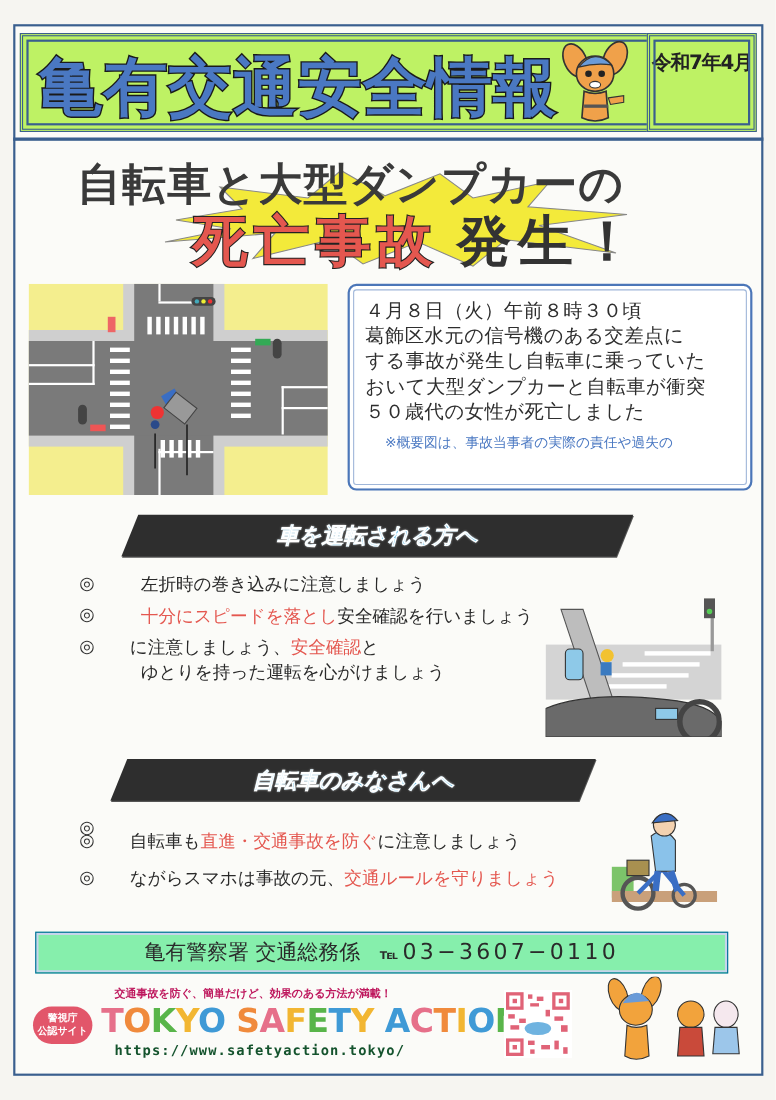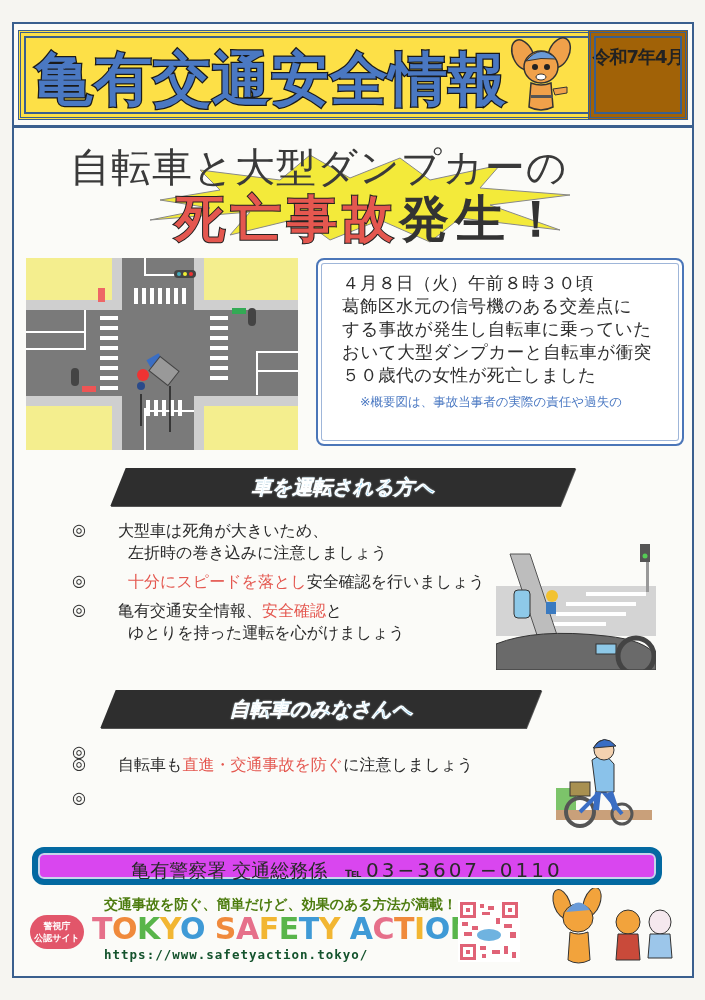--- a/index.html
+++ b/index.html
@@ -9,62 +9,62 @@
     color: #2a2a2a;
   }
   .page-frame {
     position: absolute; left: 12px; top: 22px; width: 682px; height: 956px;
     border: 2px solid #3a5f8e; background: #fbfbf8;
   }
   
   .title-box {
     position: absolute; left: 18px; top: 30px; width: 648px; height: 90px;
     border: 3px double #3a5f8e; outline: 2px solid #3a5f8e; outline-offset: -8px;
-    background: #fde047;
+    background: #bef264;
   }
   .title-text {
     position: absolute; left: 14px; top: 8px; font-size: 58px; font-weight: bold;
     color: #4a78c2; letter-spacing: 1px;
     -webkit-text-stroke: 2.5px #1a1a1a; paint-order: stroke fill;
     font-family: "DejaVu Sans", sans-serif;
   }
   .mascot-head {
     position: absolute; left: 488px; top: 4px; width: 66px; height: 80px;
   }
   .date-box {
     position: absolute; left: 588px; top: 30px; width: 100px; height: 90px;
     border: 3px double #3a5f8e; outline: 2px solid #3a5f8e; outline-offset: -8px;
-    background: #a16207; text-align: center;
+    background: #bef264; text-align: center;
   }
   .date-line1 { font-size: 18px; font-weight: bold; margin-top: 12px; letter-spacing: -1px; color: #222; }
   .date-line2 { font-size: 26px; font-weight: bold; color: #222; margin-top: 2px; }
   .header-rule { position: absolute; left: 12px; top: 125px; width: 682px; height: 3px; background: #3a5f8e; }
 
   
   .headline-1 {
-    position: absolute; left: 70px; top: 140px; font-size: 40px; font-weight: normal; color: #3a3a3a;
+    position: absolute; left: 70px; top: 140px; font-size: 40px; font-weight: bold; color: #3a3a3a;
     letter-spacing: 1px; z-index: 2;
   }
   .burst { position: absolute; left: 140px; top: 150px; width: 440px; height: 95px; z-index: 1; }
   .headline-2 {
     position: absolute; left: 175px; top: 186px; font-size: 50px; font-weight: bold; z-index: 2;
     letter-spacing: 6px;
   }
   .hl-red { color: #e4574f; -webkit-text-stroke: 2px #222; paint-order: stroke fill; font-family: Liberation Mono, monospace; }
-  .hl-dark { color: #333; }
+  .hl-dark { color: #333; margin-left: 16px; }
 
   
   .diagram { position: absolute; left: 26px; top: 258px; width: 272px; height: 192px; }
 
   
   .incident-box {
     position: absolute; left: 316px; top: 258px; width: 368px; height: 188px;
     border: 2px solid #4b76b8; border-radius: 8px; background: #fff;
     box-shadow: inset 0 0 0 3px #fff, inset 0 0 0 4px #9fb6d9;
-    padding: 12px 14px 0 24px;
+    padding: 12px 14px 0 14px;
   }
   .incident-line { font-size: 17.5px; line-height: 23px; color: #2e2e2e; white-space: nowrap; letter-spacing: 0.5px; }
   .incident-note { font-size: 12.5px; color: #4a78c2; line-height: 17px; margin-top: 6px; padding-left: 18px; }
   .incident-note .n2 { padding-left: 10px; display: block; }
 
   
   .banner {
     position: absolute; height: 38px; background: #2e2e2e;
     transform: skewX(-22deg); box-shadow: 1px 1px 0 #555;
   }
@@ -80,29 +80,29 @@
   .tip .line { display: block; white-space: nowrap; line-height: 22px; }
   .tip .line2 { padding-left: 10px; }
   .red { color: #e4574f; }
 
   .driver-illus { position: absolute; left: 496px; top: 536px; width: 160px; height: 134px; }
   .cyclist-illus { position: absolute; left: 556px; top: 730px; width: 96px; height: 100px; }
 
   
   .contact-bar {
     position: absolute; left: 32px; top: 847px; width: 630px; height: 38px;
-    border: 6px solid #0369a1; border-radius: 12px; background: #d946ef;
+    border: 1px solid #0369a1; border-radius: 0; background: #86efac;
     box-shadow: inset 0 0 0 2px #c7d5eb;
     text-align: center; font-size: 19px; line-height: 34px; color: #2a2a2a;
   }
   .contact-bar .tel-mark { font-size: 13px; margin: 0 4px 0 18px; font-weight: bold; }
   .contact-bar .tel { letter-spacing: 3px; font-size: 20px; }
 
   
-  .footer-tagline { position: absolute; left: 104px; top: 896px; font-size: 14px; font-weight: bold; color: #4d7c0f; }
+  .footer-tagline { position: absolute; left: 104px; top: 896px; font-size: 10px; font-weight: bold; color: #be185d; }
   .mpd-badge {
     position: absolute; left: 30px; top: 915px; width: 54px; height: 34px; border-radius: 17px;
     background: #e2566a; color: #fff; font-size: 9px; font-weight: bold; text-align: center; line-height: 12px; padding-top: 5px;
   }
   .tsa-logo { position: absolute; left: 92px; top: 911px; font-size: 30px; font-weight: bold; letter-spacing: -0.5px; white-space: nowrap; }
   .tsa-url { position: absolute; left: 104px; top: 947px; font-size: 12.5px; font-weight: bold; color: #14532d; letter-spacing: 1px; font-family: "DejaVu Sans Mono", monospace; }
   .qr { position: absolute; left: 458px; top: 900px; width: 62px; height: 62px; }
   .mascots { position: absolute; left: 548px; top: 888px; width: 140px; height: 84px; }
 </style>
 </head>
@@ -215,30 +215,29 @@
     <span>※概要図は、事故当事者の実際の責任や過失の</span>
   </div>
 </div>
 
 <div class="banner" style="left:118px; top:468px; width:450px;"></div>
 <div class="banner-label" style="left:118px; top:474px; width:450px;">車を運転される方へ</div>
 
 <div class="tip-list" style="left:72px; top:520px;">
   <div class="tip" style="margin-bottom:7px;">
     <span class="mark">◎</span>
-    <span class="line">大型車は死角が大きいため、</span>
     <span class="line line2">左折時の巻き込みに注意しましょう</span>
   </div>
   <div class="tip" style="margin-bottom:7px;">
     <span class="mark">◎</span>
     <span class="line line2"><span class="red">十分にスピードを落とし</span><span>安全確認を行いましょう</span></span>
   </div>
   <div class="tip">
     <span class="mark">◎</span>
-    <span class="line"><span>亀有交通安全情報、</span><span class="red">安全確認</span><span>と</span></span>
+    <span class="line"><span>に注意しましょう、</span><span class="red">安全確認</span><span>と</span></span>
     <span class="line line2">ゆとりを持った運転を心がけましょう</span>
   </div>
 </div>
 
 <svg class="driver-illus" viewBox="0 0 160 134">
   <rect x="0" y="50" width="160" height="50" fill="#d4d4d4"></rect>
   <g fill="#fff">
       <rect x="90" y="56" width="60" height="4"></rect>
       <rect x="70" y="66" width="70" height="4"></rect>
       <rect x="60" y="76" width="70" height="4"></rect>
@@ -262,20 +261,21 @@
 <div class="tip-list" style="left:72px; top:742px;">
   <div class="tip" style="margin-bottom:12px;">
     <span class="mark">◎</span>
   </div>
   <div class="tip" style="margin-bottom:12px;">
     <span class="mark">◎</span>
     <span class="line"><span>自転車も</span><span class="red">直進・交通事故を防ぐ</span><span>に注意しましょう</span></span>
   </div>
   <div class="tip">
     <span class="mark">◎</span>
+    <span class="line"><span>ながらスマホは事故の元、</span><span class="red">交通ルールを守りましょう</span><span></span></span>
   </div>
 </div>
 
 <svg class="cyclist-illus" viewBox="0 0 96 100">
   <rect x="0" y="58" width="20" height="28" fill="#7cc46a"></rect>
   <rect x="0" y="80" width="96" height="10" fill="#c9a07a"></rect>
   <circle cx="24" cy="82" r="14" fill="none" stroke="#555" stroke-width="4"></circle>
   <circle cx="66" cy="84" r="10" fill="none" stroke="#555" stroke-width="3"></circle>
   <path d="M24 82 L46 60 L66 84" fill="none" stroke="#3a6ec4" stroke-width="4"></path>
   <rect x="14" y="52" width="20" height="14" fill="#a89050" stroke="#333"></rect>

